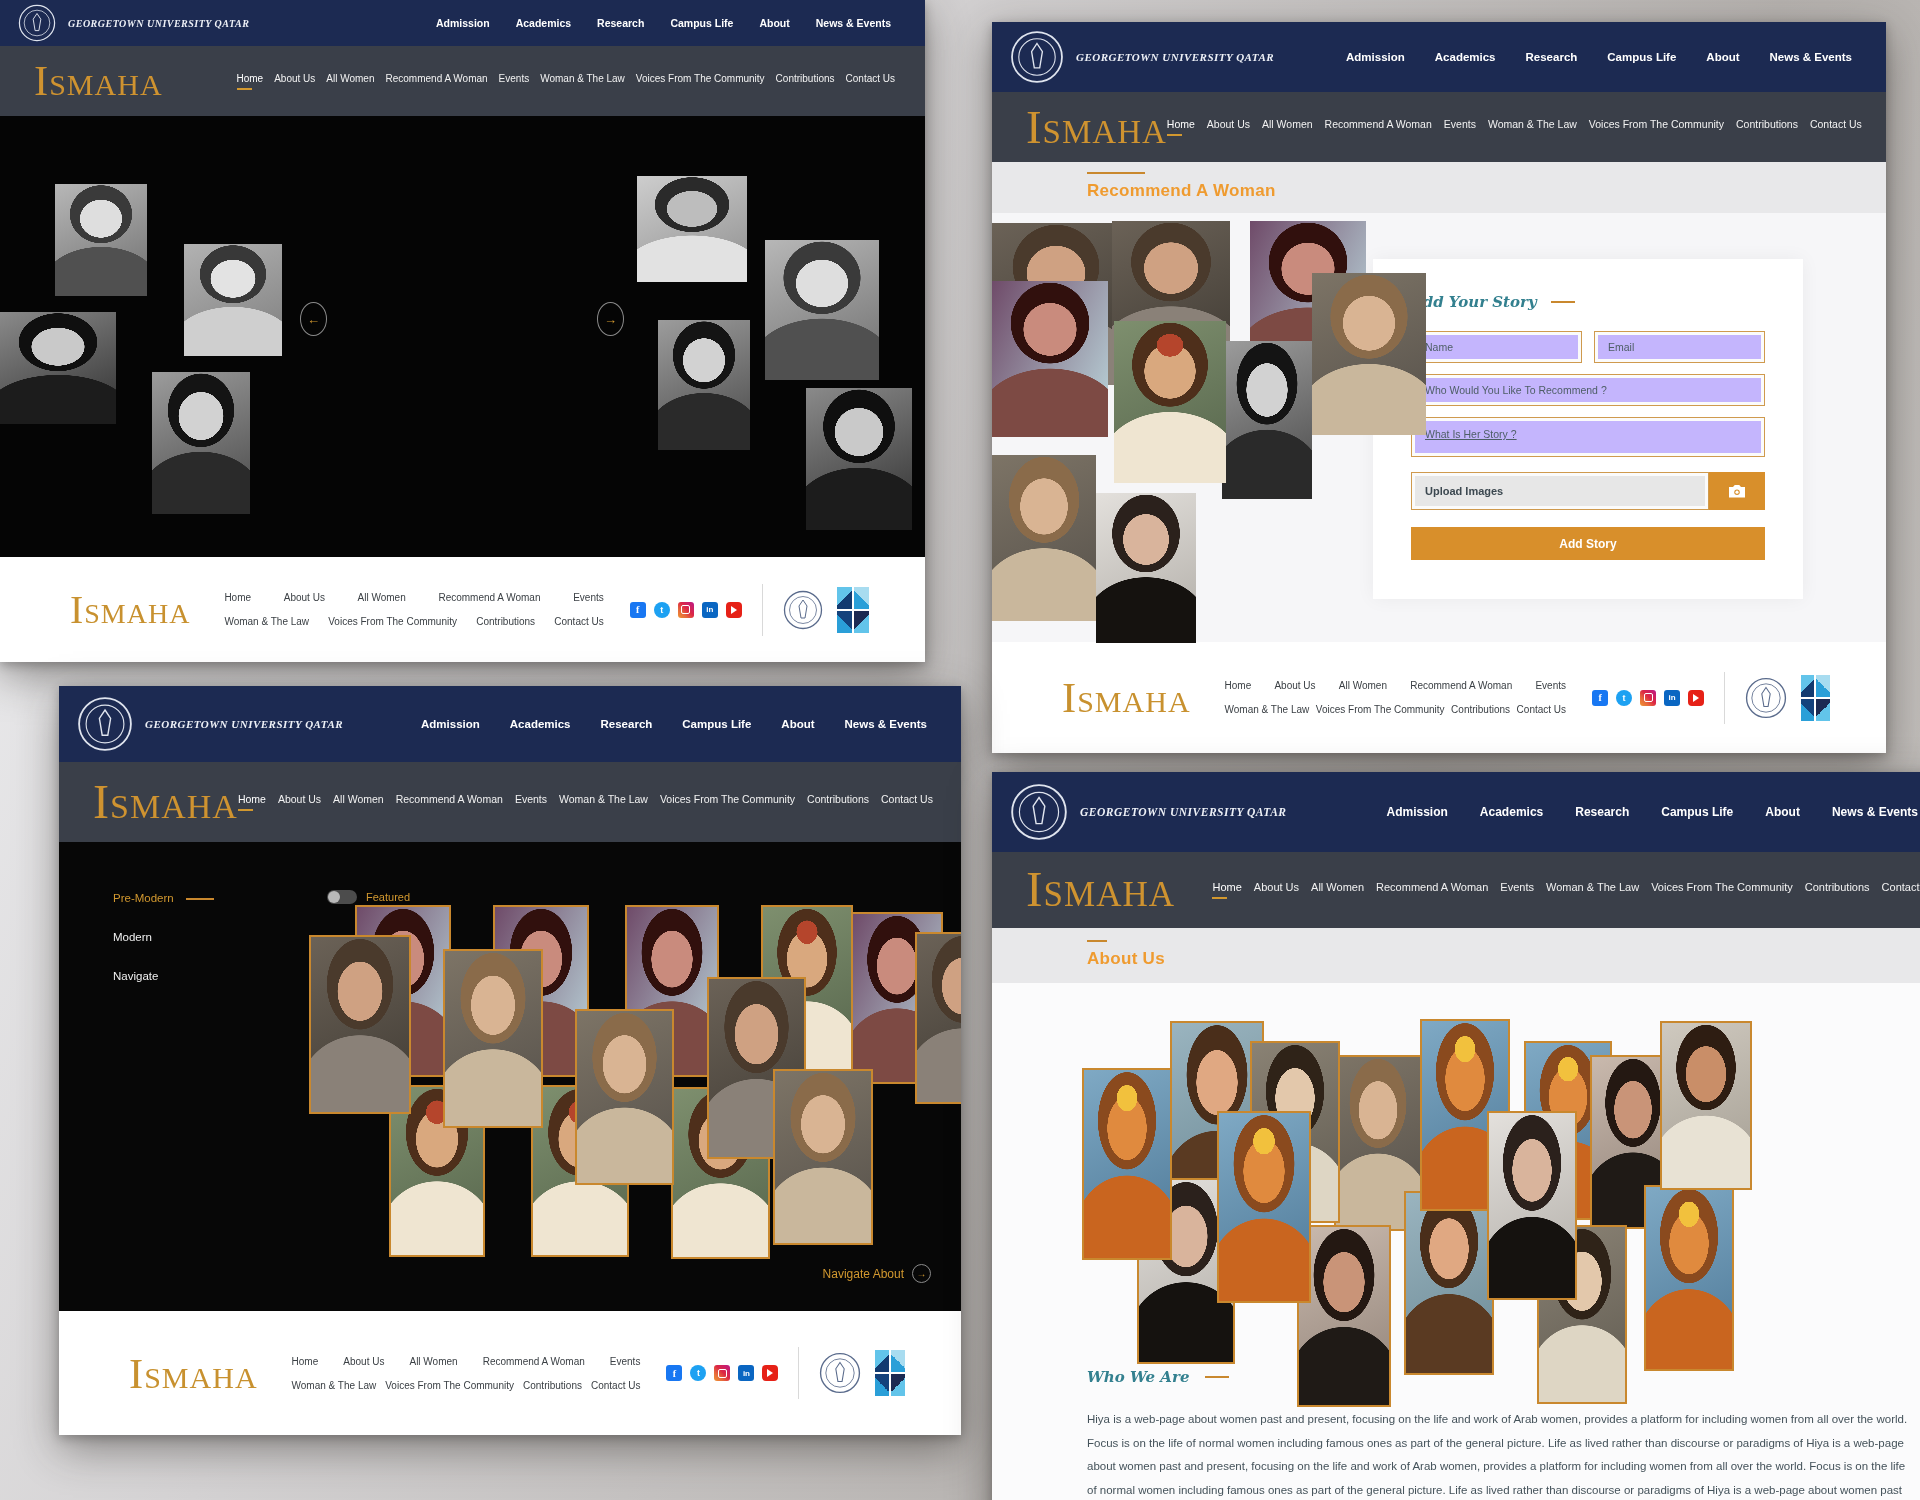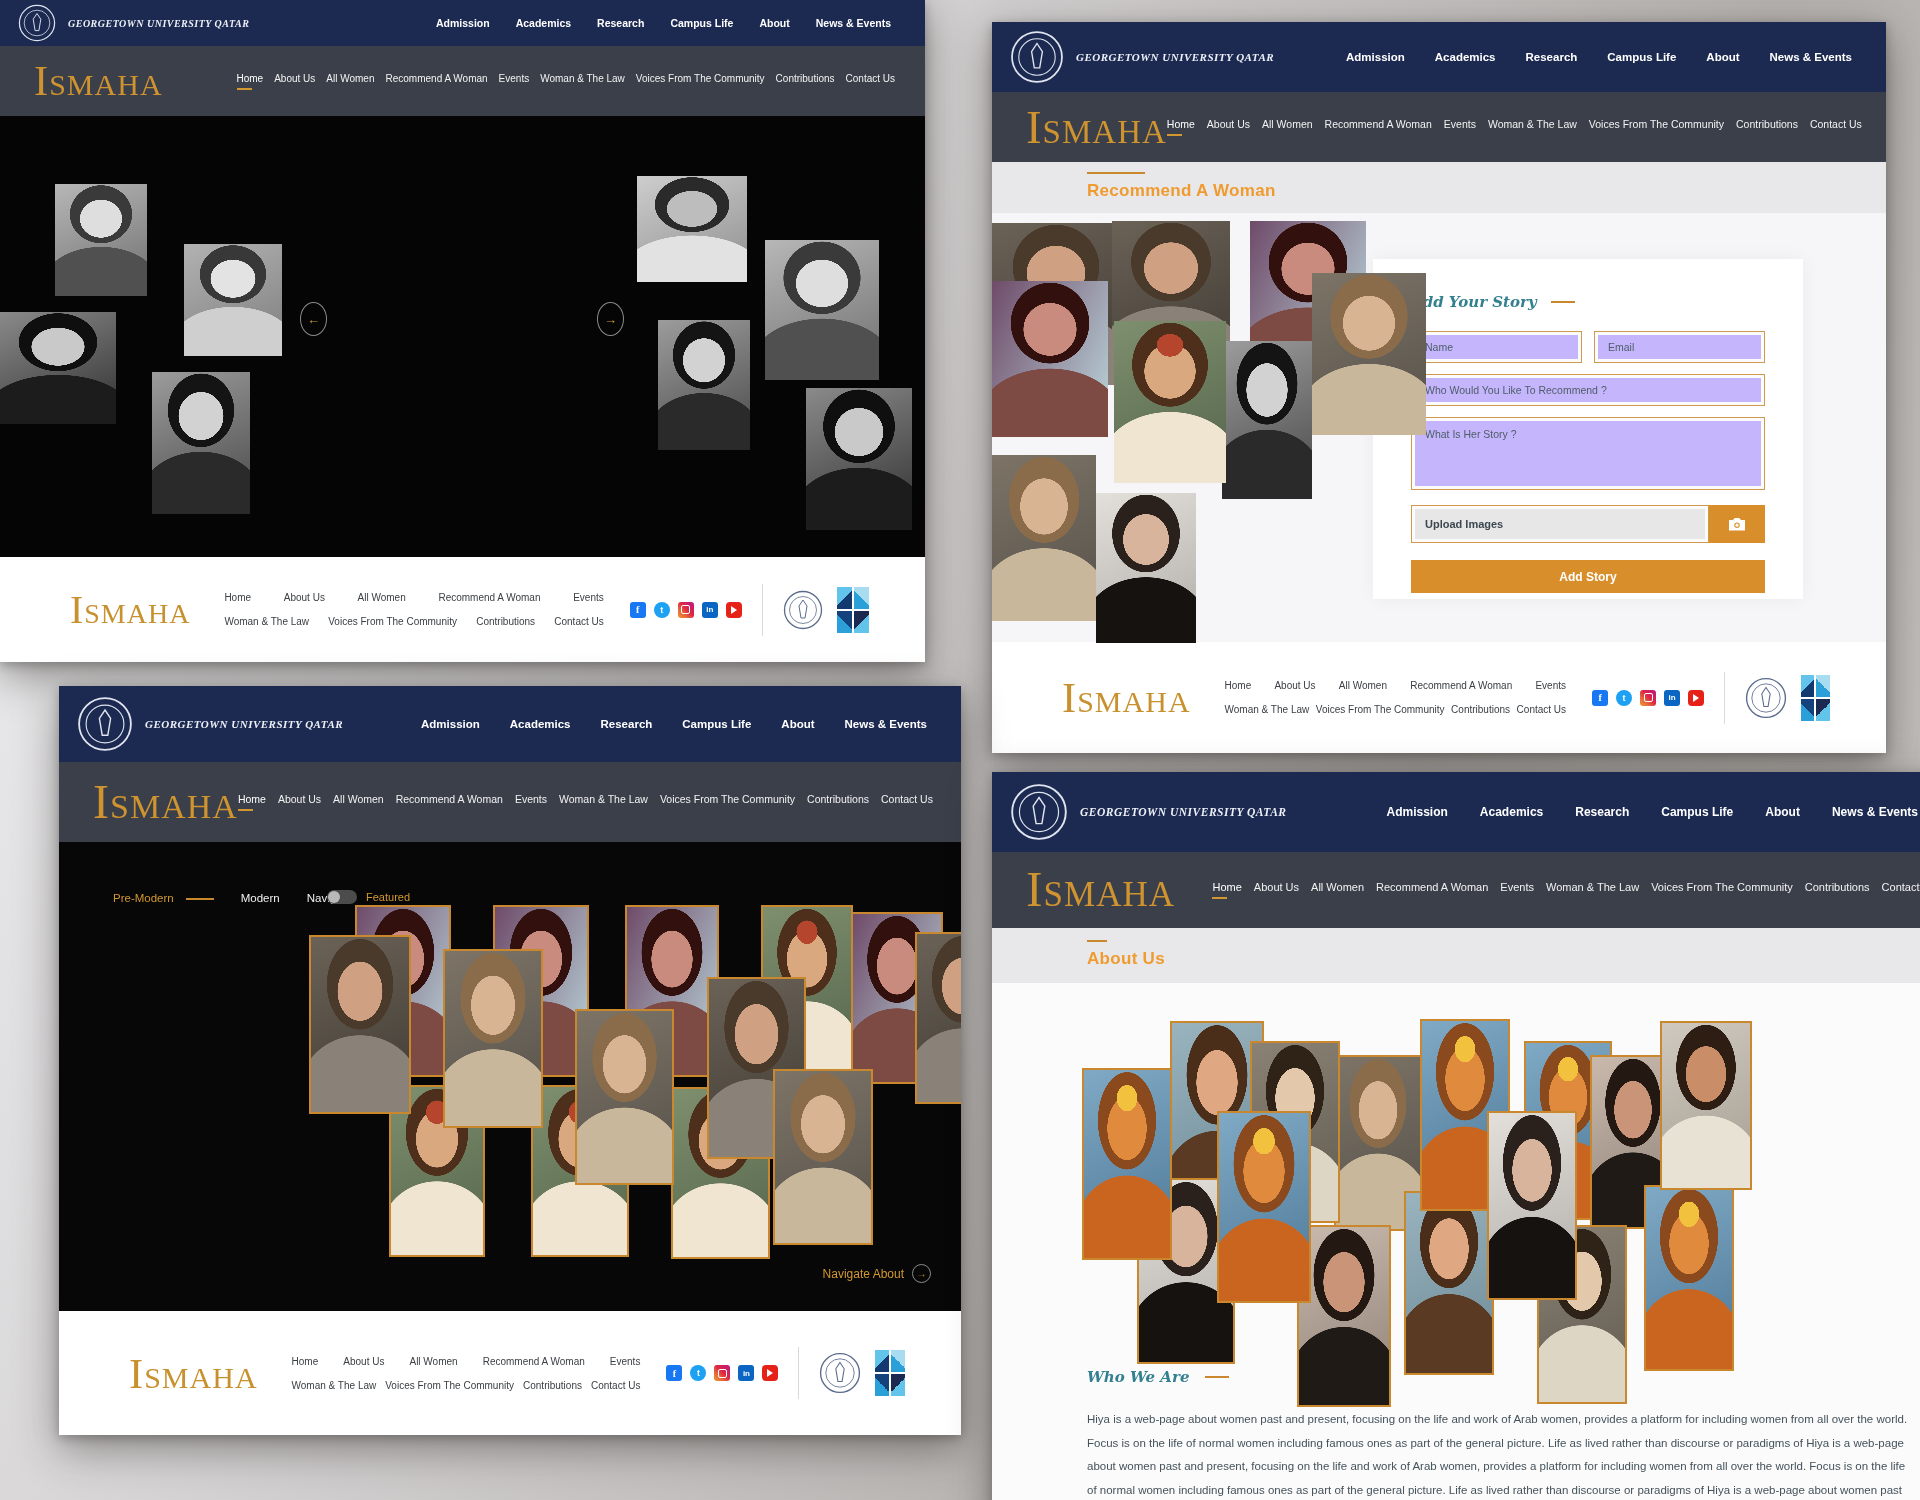--- a/index.html
+++ b/index.html
@@ -117,42 +117,42 @@
     box-shadow:0 0 18px rgba(0,0,0,.05);padding:34px 38px;box-sizing:border-box;}
   .formhead{display:flex;align-items:center;gap:14px;margin-bottom:20px;}
   .scriptHead{font-family:"DejaVu Serif",serif;font-style:italic;font-weight:bold;color:#33808f;font-size:15px;}
   .frow2{display:flex;gap:12px;margin-bottom:11px;}
   .finput,.ftext{background:#c4b5fd;border:1px solid #cf9a4e;box-shadow:inset 0 0 0 3px #fbfbfb;
     color:#4e5e66;font-size:10.5px;padding:0 13px;font-family:"Liberation Sans",sans-serif;box-sizing:border-box;outline:none;}
   .finput{height:32px;}
   .finput::placeholder,.ftext::placeholder{color:#4e5e66;opacity:1;}
   .w-half{width:50%;}
   .w-full{width:100%;}
-  .ftext{height:73px;padding-top:10px;resize:none;margin-bottom:11px;}
+  .ftext{height:40px;padding-top:10px;resize:none;margin-bottom:11px;text-decoration:underline;}
   .uploadrow{display:flex;margin-bottom:17px;}
   .uploadfield{flex:1;height:36px;background:#e7e7e7;border:1px solid #cf9a4e;box-shadow:inset 0 0 0 3px #fbfbfb;
     display:flex;align-items:center;padding:0 13px;color:#3c4850;font-size:11px;font-weight:bold;}
   .camerabtn{width:56px;height:38px;background:#d88f2b;display:flex;align-items:center;justify-content:center;cursor:pointer;}
   .submitbtn{width:100%;height:33px;background:#d88f2b;border:none;color:#fff;font-size:12px;font-weight:bold;
     cursor:pointer;font-family:"Liberation Sans",sans-serif;}
   #card2 .sitefooter{position:absolute;left:0;right:0;bottom:0;height:111px;}
 
   
   #card3{left:59px;top:686px;width:902px;height:749px;}
   #card3 .unibar{height:76px;}
   #card3 .seal{width:56px;height:56px;}
   #card3 .uniname{font-size:11px;}
   #card3 .uninav{gap:30px;}
   #card3 .uninav-item{font-size:11.5px;}
   #card3 .sitebar{height:80px;}
   #card3 .logo{font-size:34px;}
   #card3 .sitenav{gap:12px;}
   #card3 .snav-item{font-size:10.5px;}
   .galleryzone{position:relative;height:469px;background:#070707;overflow:hidden;}
-  .gfilters{position:absolute;left:54px;top:50px;display:flex;gap:27px;z-index:5;}
+  .gfilters{position:absolute;left:54px;top:50px;display:flex;flex-direction:column;gap:27px;z-index:5;}
   .gfilter{color:#f0f0f0;font-size:11.5px;cursor:pointer;}
   .gfilter.active{color:#d2982f;}
   .gfilter.active::after{content:'';display:inline-block;width:28px;height:2px;background:#c9882e;margin-left:12px;vertical-align:middle;}
   .togglewrap{position:absolute;left:268px;top:48px;display:flex;align-items:center;gap:9px;z-index:5;}
   .toggle{width:30px;height:14px;border-radius:7px;background:#4c4c4c;position:relative;cursor:pointer;}
   .toggle::after{content:'';position:absolute;left:1px;top:1px;width:12px;height:12px;border-radius:50%;background:#b9b9b9;}
   .togglelabel{color:#d2982f;font-size:11px;}
   .navright{position:absolute;right:30px;bottom:28px;display:flex;align-items:center;gap:8px;color:#d2982f;font-size:12px;cursor:pointer;z-index:6;}
   .navcircle{width:17px;height:17px;border:1px solid #8a8a8a;border-radius:50%;display:flex;align-items:center;justify-content:center;color:#d2982f;font-size:10px;}
   #card3 .sitefooter{height:124px;}

